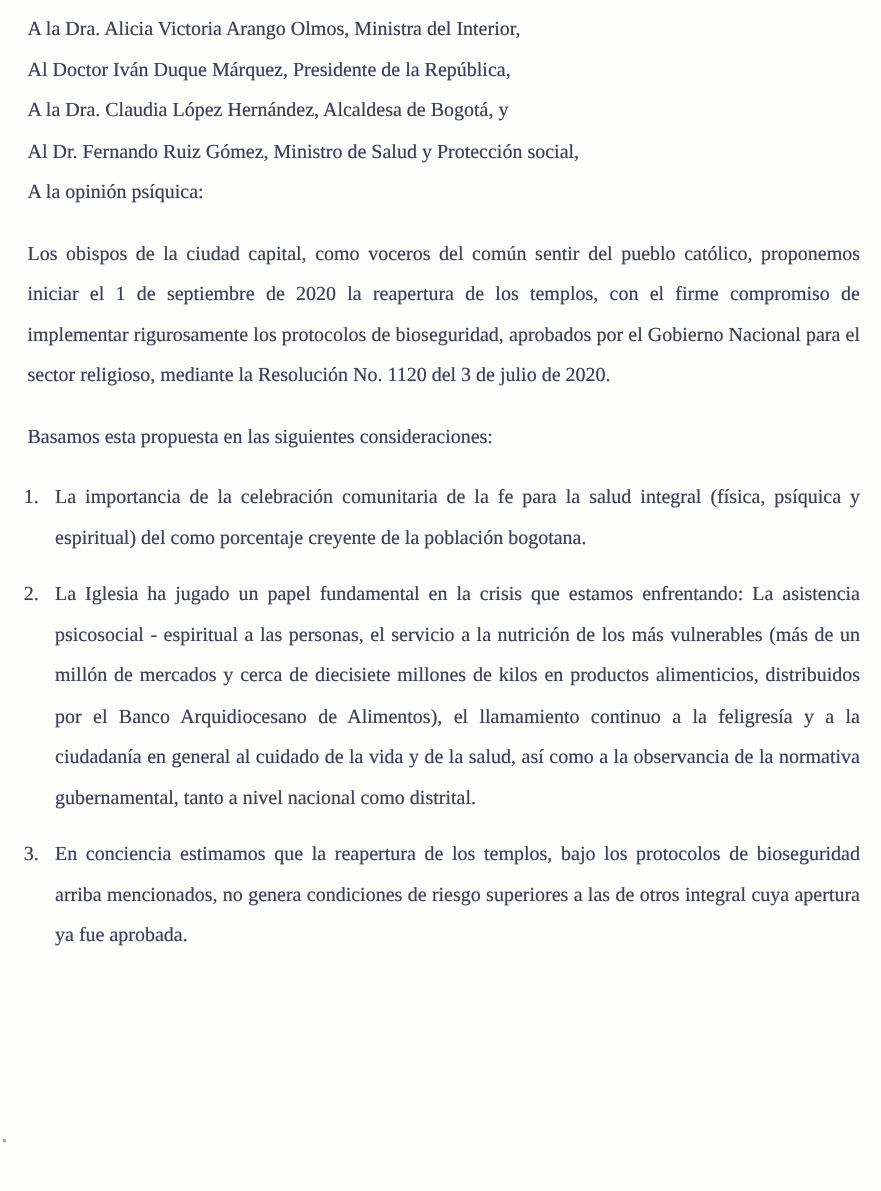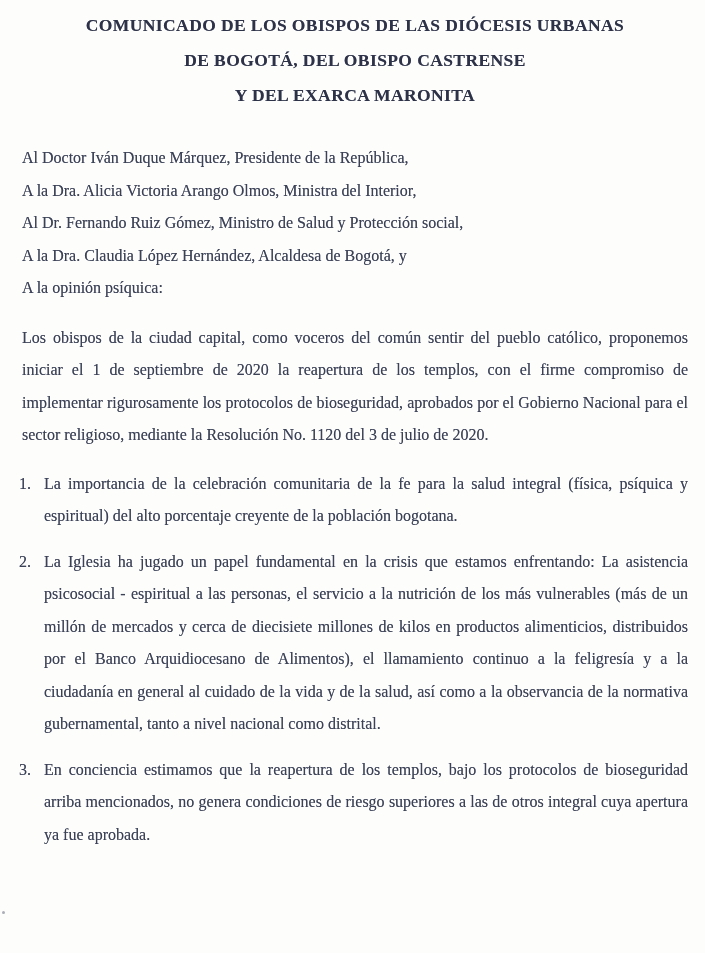--- a/index.html
+++ b/index.html
@@ -71,41 +71,37 @@
     height: 3px;
     border-radius: 50%;
     background: rgba(90, 96, 115, 0.5);
   }
 </style>
 </head>
 <body>
 
 <div class="page">
 
-  <header class="title-block">
-    <div>COMUNICADO DE LOS OBISPOS DE LAS DIÓCESIS URBANAS</div>
-    <div>DE BOGOTÁ, DEL OBISPO CASTRENSE</div>
-    <div>Y DEL EXARCA MARONITA</div>
-  </header>
 
   <section class="recipients">
+    <p>A la Dra. Alicia Victoria Arango Olmos, Ministra del Interior,</p>
     <p>Al Doctor Iván Duque Márquez, Presidente de la República,</p>
-    <p>A la Dra. Alicia Victoria Arango Olmos, Ministra del Interior,</p>
+    <p>A la Dra. Claudia López Hernández, Alcaldesa de Bogotá, y</p>
     <p>Al Dr. Fernando Ruiz Gómez, Ministro de Salud y Protección social,</p>
-    <p>A la Dra. Claudia López Hernández, Alcaldesa de Bogotá, y</p>
     <p>A la opinión psíquica:</p>
   </section>
 
   <p class="para justify">Los obispos de la ciudad capital, como voceros del común sentir del pueblo católico, proponemos iniciar el 1 de septiembre de 2020 la reapertura de los templos, con el firme compromiso de implementar rigurosamente los protocolos de bioseguridad, aprobados por el Gobierno Nacional para el sector religioso, mediante la Resolución No. 1120 del 3 de julio de 2020.</p>
 
+  <p class="para">Basamos esta propuesta en las siguientes consideraciones:</p>
 
   <section class="considerations">
     <div class="list-item">
       <span class="num">1.</span>
-      <span class="item-text">La importancia de la celebración comunitaria de la fe para la salud integral (física, psíquica y espiritual) del alto porcentaje creyente de la población bogotana.</span>
+      <span class="item-text">La importancia de la celebración comunitaria de la fe para la salud integral (física, psíquica y espiritual) del como porcentaje creyente de la población bogotana.</span>
     </div>
     <div class="list-item">
       <span class="num">2.</span>
       <span class="item-text">La Iglesia ha jugado un papel fundamental en la crisis que estamos enfrentando: La asistencia psicosocial - espiritual a las personas, el servicio a la nutrición de los más vulnerables (más de un millón de mercados y cerca de diecisiete millones de kilos en productos alimenticios, distribuidos por el Banco Arquidiocesano de Alimentos),  el llamamiento continuo a la feligresía y a la ciudadanía en general al cuidado de la vida y de la salud, así como a la observancia de la normativa gubernamental, tanto a nivel nacional como distrital.</span>
     </div>
     <div class="list-item">
       <span class="num">3.</span>
       <span class="item-text">En conciencia estimamos que la reapertura de los templos, bajo los protocolos de bioseguridad arriba mencionados, no genera condiciones de riesgo superiores a las de otros integral cuya apertura ya fue aprobada.</span>
     </div>
   </section>

